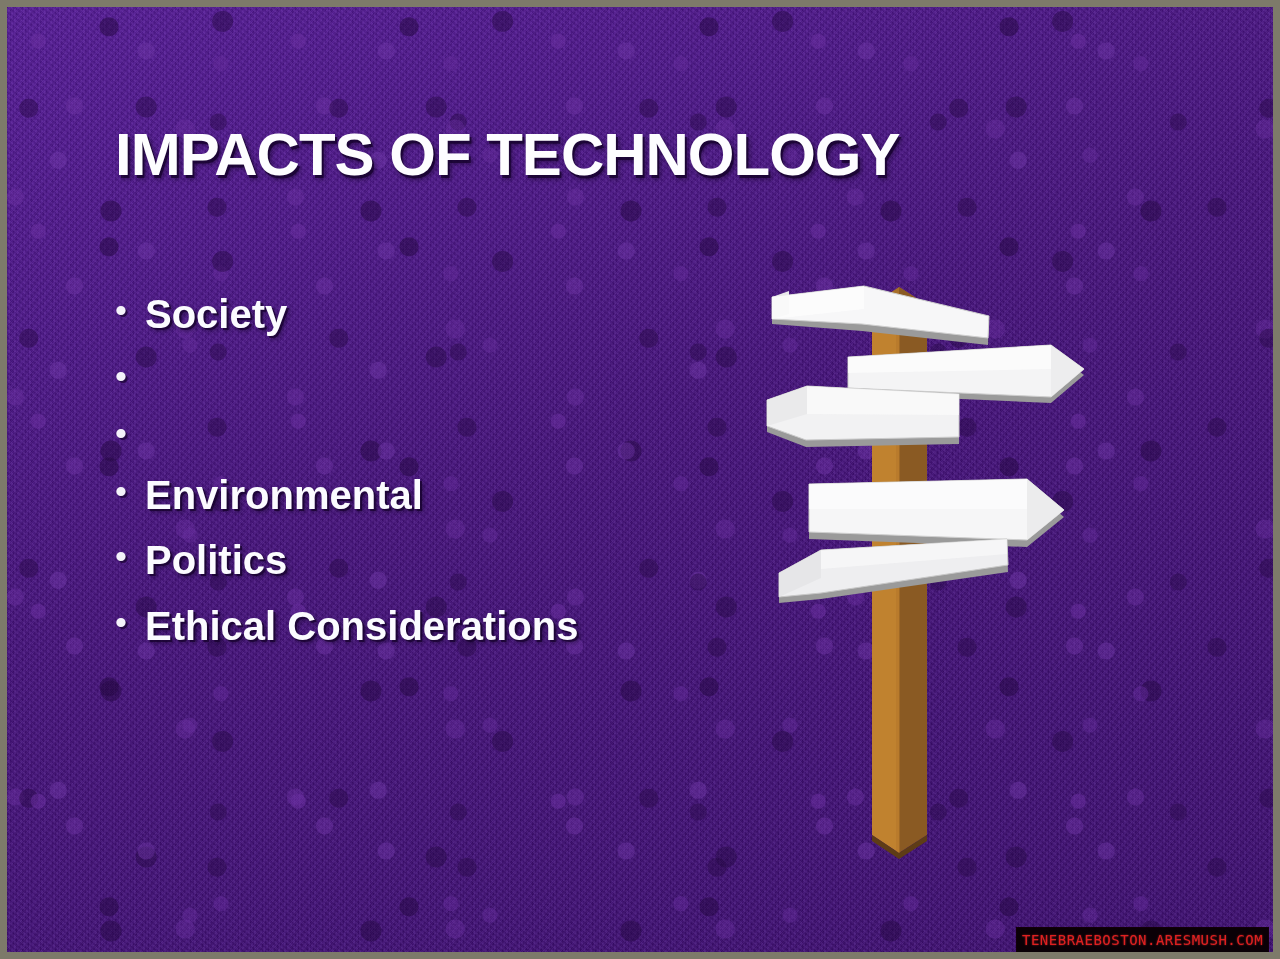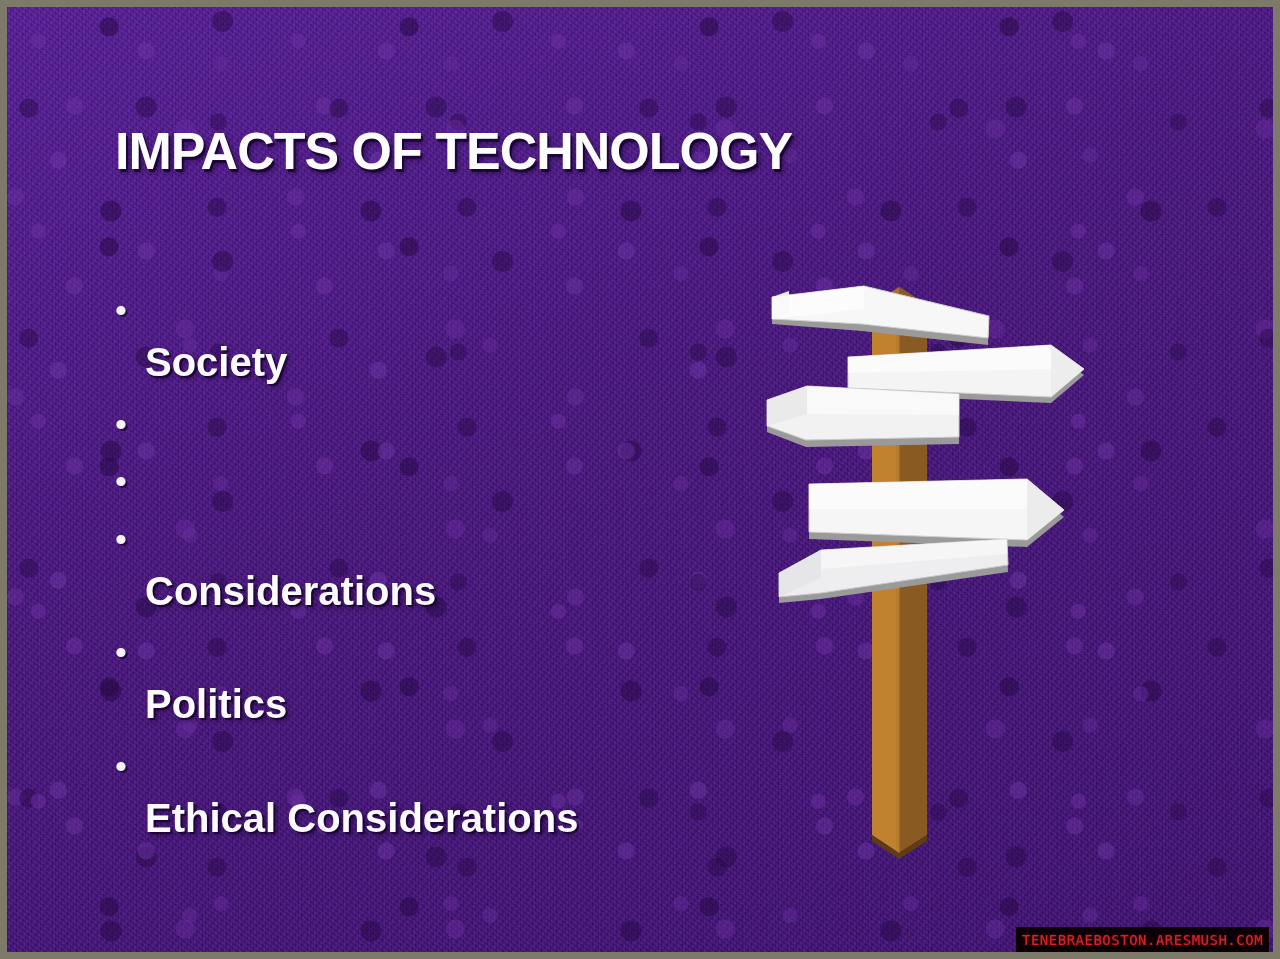--- a/index.html
+++ b/index.html
@@ -69,21 +69,21 @@
     pointer-events: none;
   }
 
   
   #title {
     position: absolute;
     left: 108px;
     top: 118px;
     width: 1090px;
     color: #fdfdff;
-    font-size: 52px;
+    font-size: 60px;
     font-weight: bold;
     letter-spacing: -1px;
     line-height: 1.0;
     white-space: nowrap;
     text-shadow:
       2px 3px 0 rgba(22,2,44,.75),
       3px 4px 5px rgba(14,1,30,.55);
   }
 
   
@@ -114,21 +114,20 @@
   }
   .bullet-label {
     color: #fbfbff;
     font-size: 40px;
     font-weight: bold;
     line-height: 1.24;
     letter-spacing: 0px;
     text-shadow:
       2px 2px 0 rgba(22,2,44,.72),
       3px 3px 4px rgba(12,1,28,.5);
-    margin-top: 48px;
   }
 
   
   #signpost {
     position: absolute;
     left: 752px;
     top: 262px;
     width: 340px;
     height: 610px;
   }
@@ -169,21 +168,21 @@
       <span class="bullet-label">Society</span>
     </li>
     <li class="bullet-item">
       <span class="bullet-dot">•</span>
     </li>
     <li class="bullet-item">
       <span class="bullet-dot">•</span>
     </li>
     <li class="bullet-item">
       <span class="bullet-dot">•</span>
-      <span class="bullet-label">Considerations</span>
+      <span class="bullet-label">Environmental</span>
     </li>
     <li class="bullet-item">
       <span class="bullet-dot">•</span>
       <span class="bullet-label">Politics</span>
     </li>
     <li class="bullet-item">
       <span class="bullet-dot">•</span>
       <span class="bullet-label">Ethical Considerations</span>
     </li>
   </ul>

